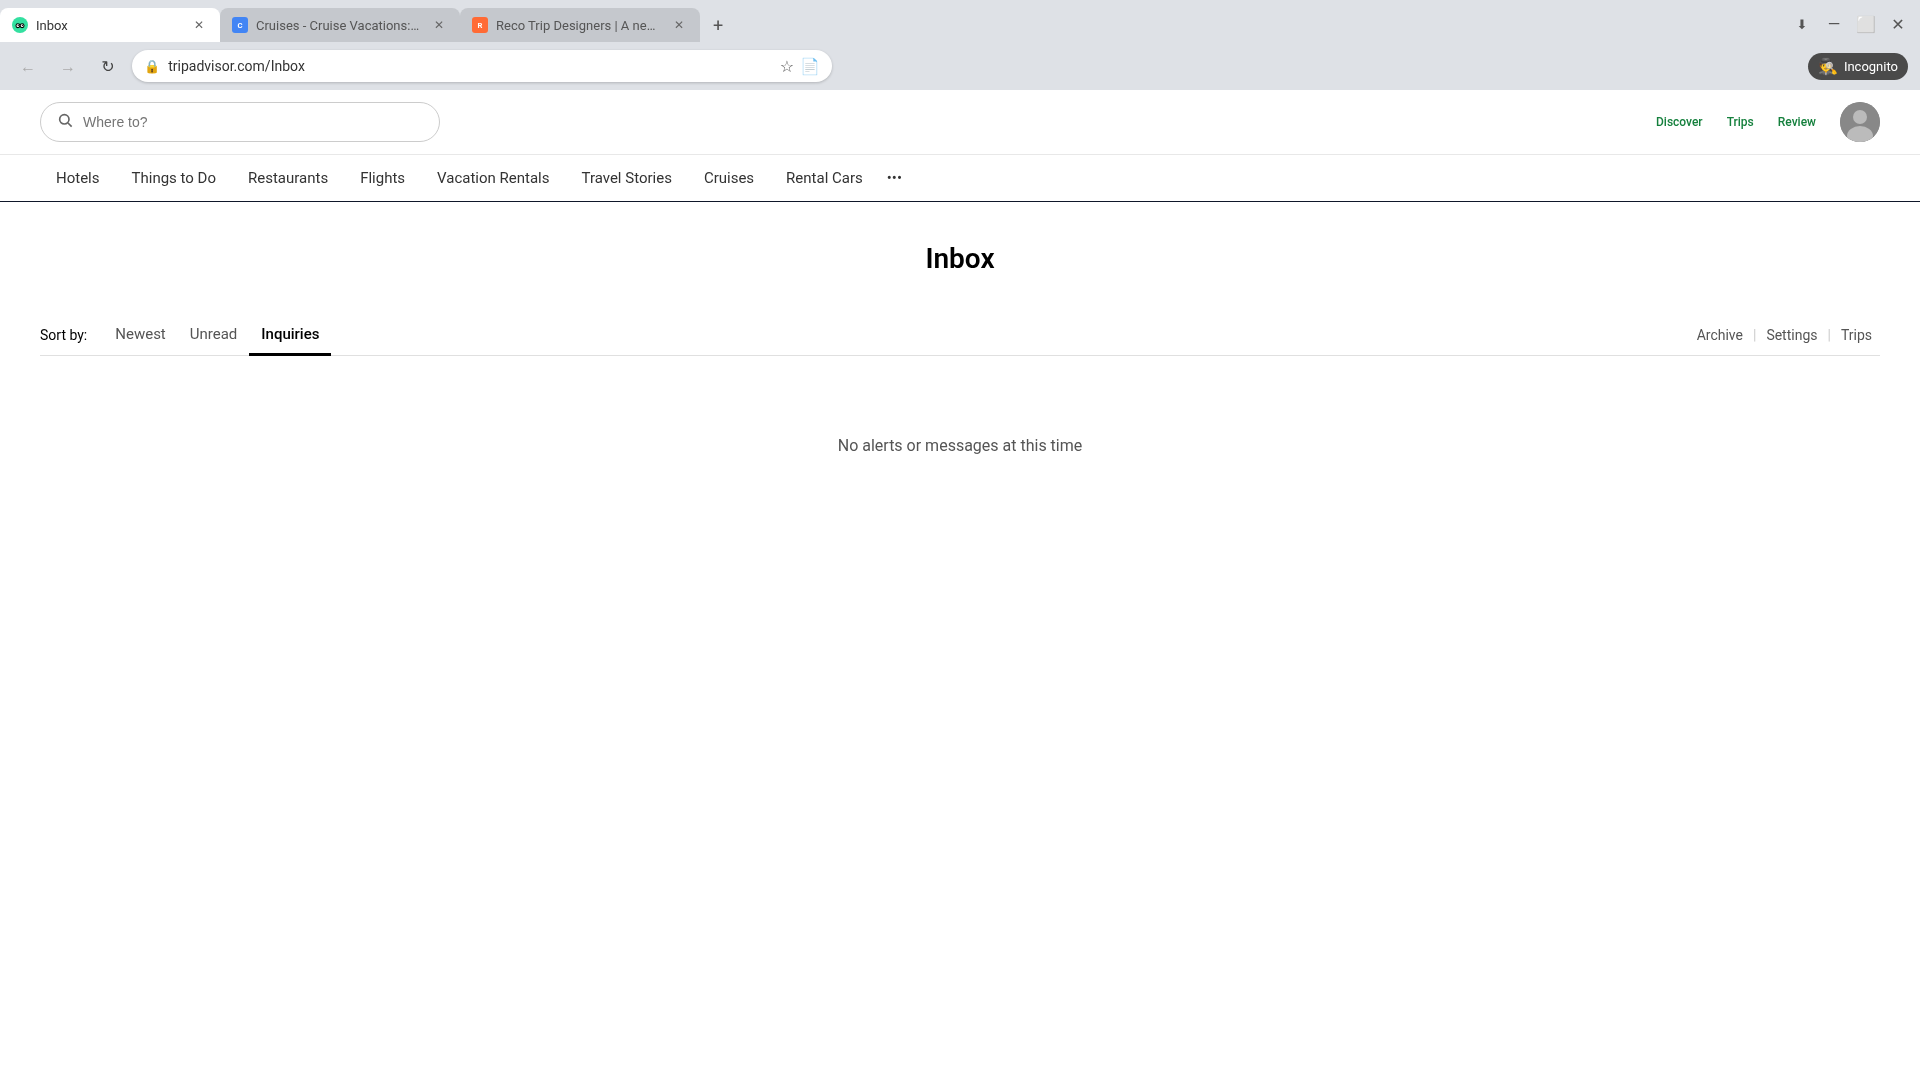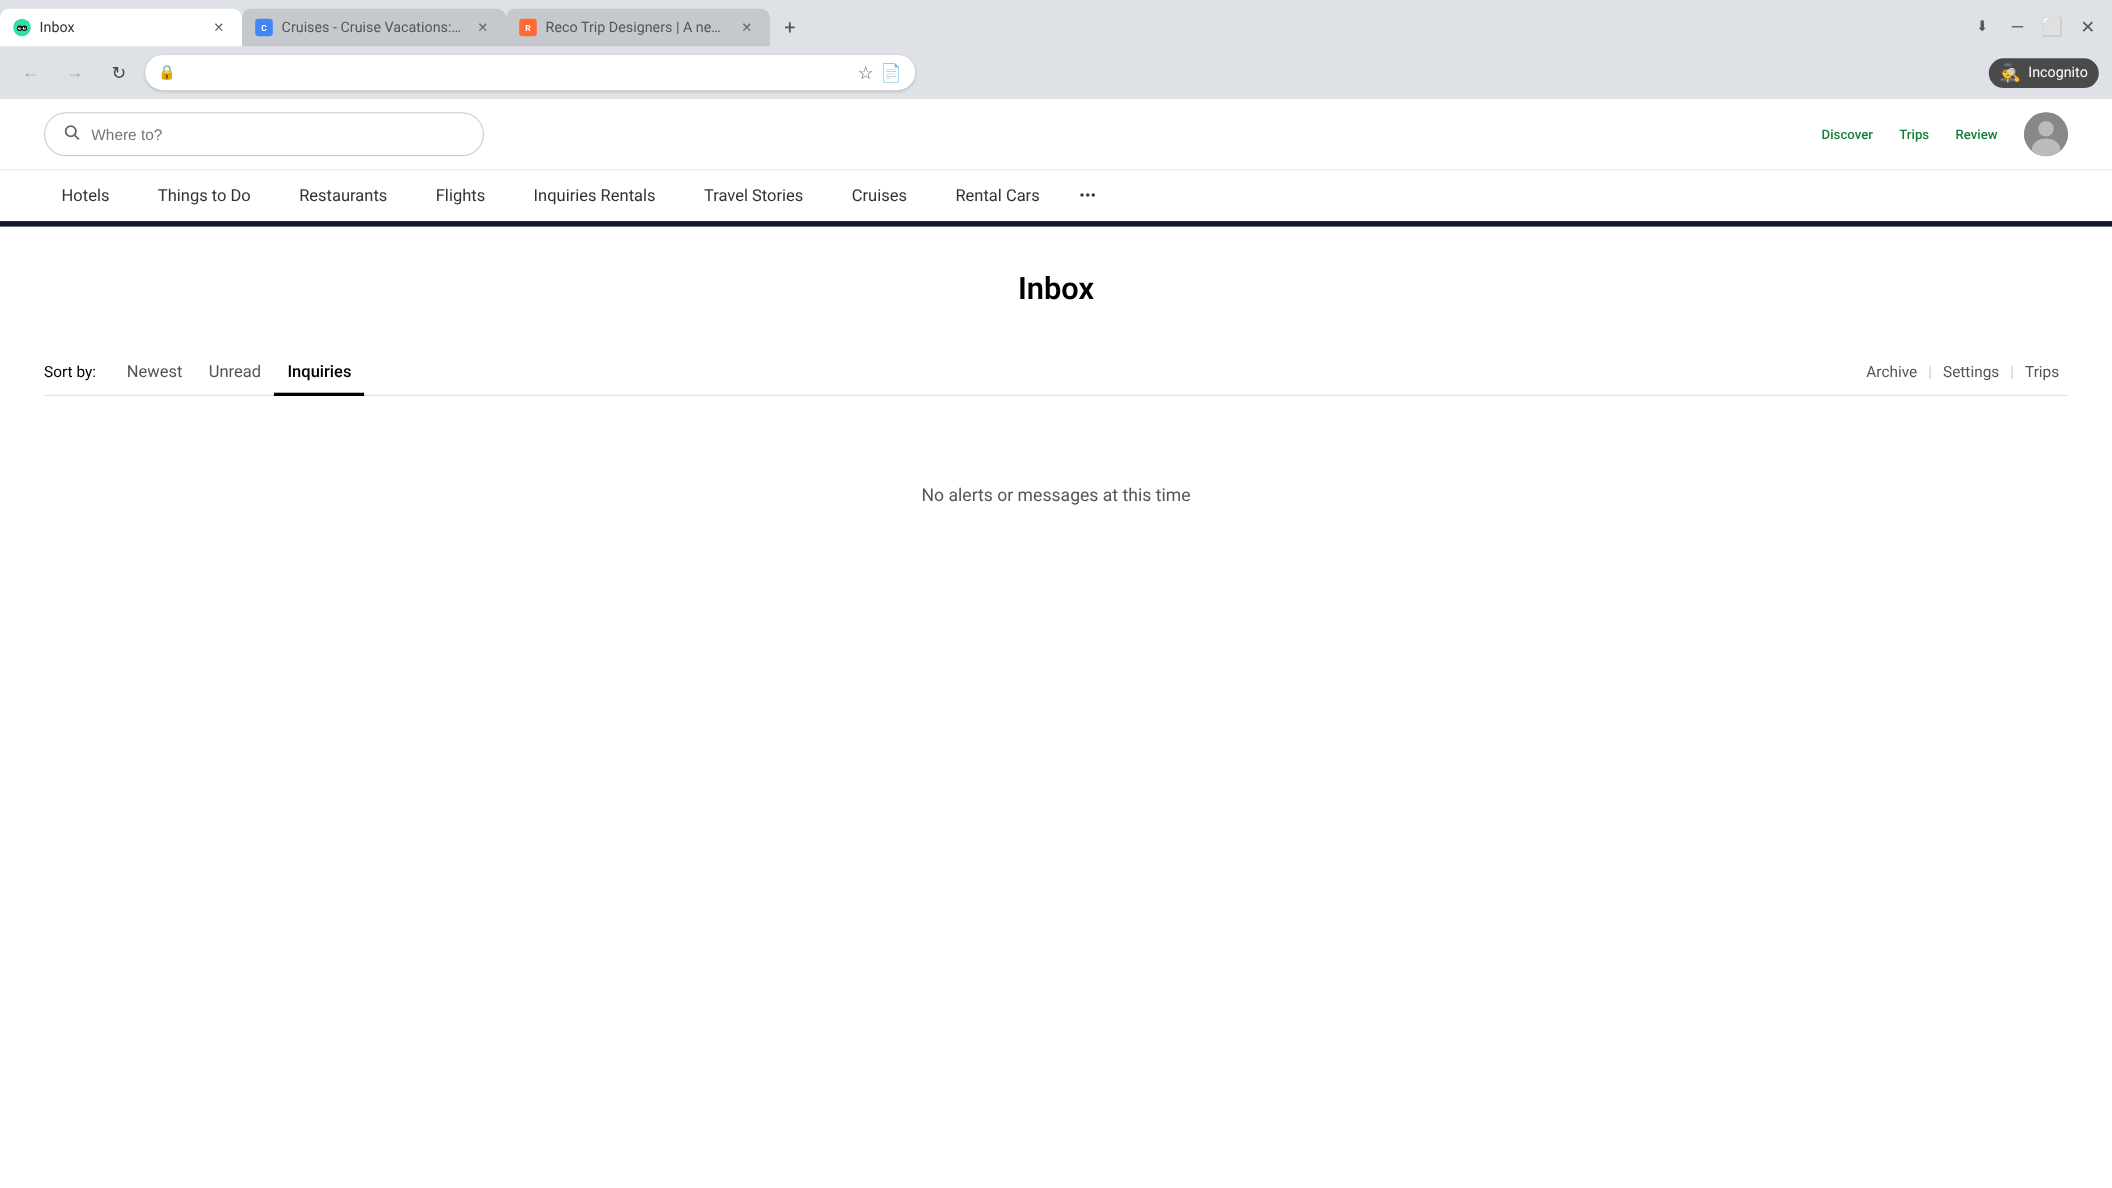--- a/index.html
+++ b/index.html
@@ -44,21 +44,21 @@
     .logo-circle { width: 48px; height: 48px; background: #34e0a1; border-radius: 50%; display: flex; align-items: center; justify-content: center; position: relative; }
     .logo-text { font-size: 28px; font-weight: 600; color: #000; letter-spacing: -0.5px; }
     .search-bar { flex: 1; max-width: 400px; height: 40px; border: 1px solid #ccc; border-radius: 22px; display: flex; align-items: center; padding: 0 16px; gap: 10px; }
     .search-icon-svg { color: #666; font-size: 16px; }
     .search-input { border: none; outline: none; font-size: 14px; color: #666; width: 100%; background: transparent; }
     .header-nav { margin-left: auto; display: flex; align-items: center; gap: 24px; }
     .header-nav-link { font-size: 12px; color: #15803d; text-decoration: none; cursor: pointer; font-weight: 500; }
     .user-avatar { width: 40px; height: 40px; border-radius: 50%; background: #888; overflow: hidden; cursor: pointer; display: flex; align-items: center; justify-content: center; font-size: 18px; color: white; }
 
     
-    .sub-nav { display: flex; align-items: center; padding: 0 40px; border-bottom: 5px solid #0f172a; gap: 12px; }
+    .sub-nav { display: flex; align-items: center; padding: 0 40px; border-bottom: 1px solid #0f172a; gap: 0; }
     .sub-nav-link { padding: 14px 16px; font-size: 15px; color: #333; text-decoration: none; cursor: pointer; white-space: nowrap; }
     .sub-nav-more { padding: 14px 8px; font-size: 15px; color: #333; cursor: pointer; }
 
     
     .main-content { padding: 40px 40px 0; }
     .page-title { text-align: center; font-size: 28px; font-weight: 600; color: #000; margin-bottom: 40px; }
 
     
     .filter-bar { display: flex; align-items: center; border-bottom: 1px solid #e0e0e0; padding-bottom: 0; margin-bottom: 40px; }
     .sort-by-label { font-size: 14px; color: #000000; margin-right: 16px; }
@@ -126,20 +126,21 @@
     </div>
   </div>
 
   <div class="address-bar">
     <div class="nav-btn disabled">←</div>
     <div class="nav-btn disabled">→</div>
     <div class="nav-btn">↻</div>
 
     <div class="url-bar">
       <span class="url-lock">🔒</span>
+      <span class="url-text">tripadvisor.com/Inbox</span>
       <div class="url-right">
         <span class="url-icon">☆</span>
         <span class="url-icon">📄</span>
       </div>
     </div>
 
     <div class="address-right">
       <div class="incognito-btn">
         <span class="incognito-icon">🕵</span>
         <span>Incognito</span>
@@ -175,21 +176,21 @@
             </svg>
         </div>
       </div>
     </div>
 
     <div class="sub-nav">
       <span class="sub-nav-link">Hotels</span>
       <span class="sub-nav-link">Things to Do</span>
       <span class="sub-nav-link">Restaurants</span>
       <span class="sub-nav-link">Flights</span>
-      <span class="sub-nav-link">Inquiries Rentals</span>
+      <span class="sub-nav-link">Vacation Rentals</span>
       <span class="sub-nav-link">Travel Stories</span>
       <span class="sub-nav-link">Cruises</span>
       <span class="sub-nav-link">Rental Cars</span>
       <span class="sub-nav-more">•••</span>
     </div>
 
     <div class="main-content">
       <h1 class="page-title">Inbox</h1>
 
       <div class="filter-bar">

